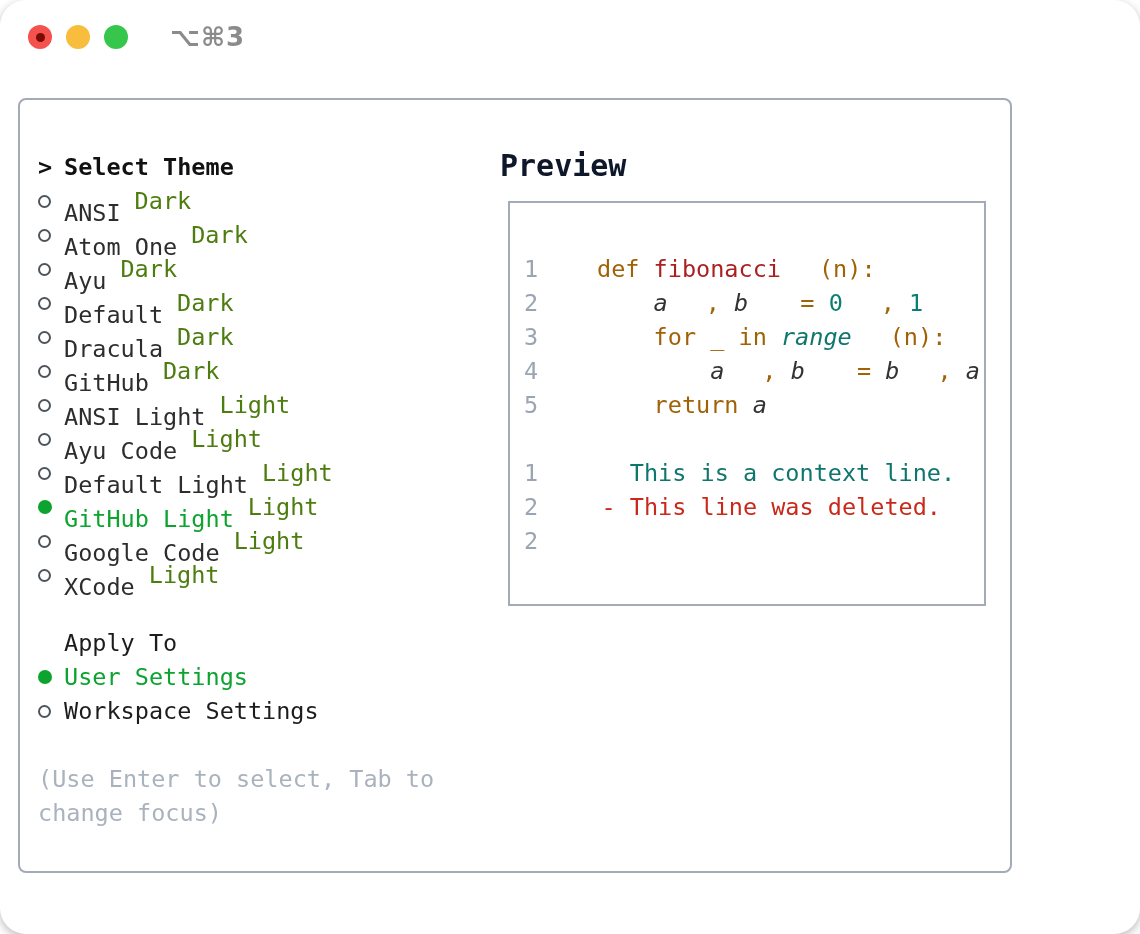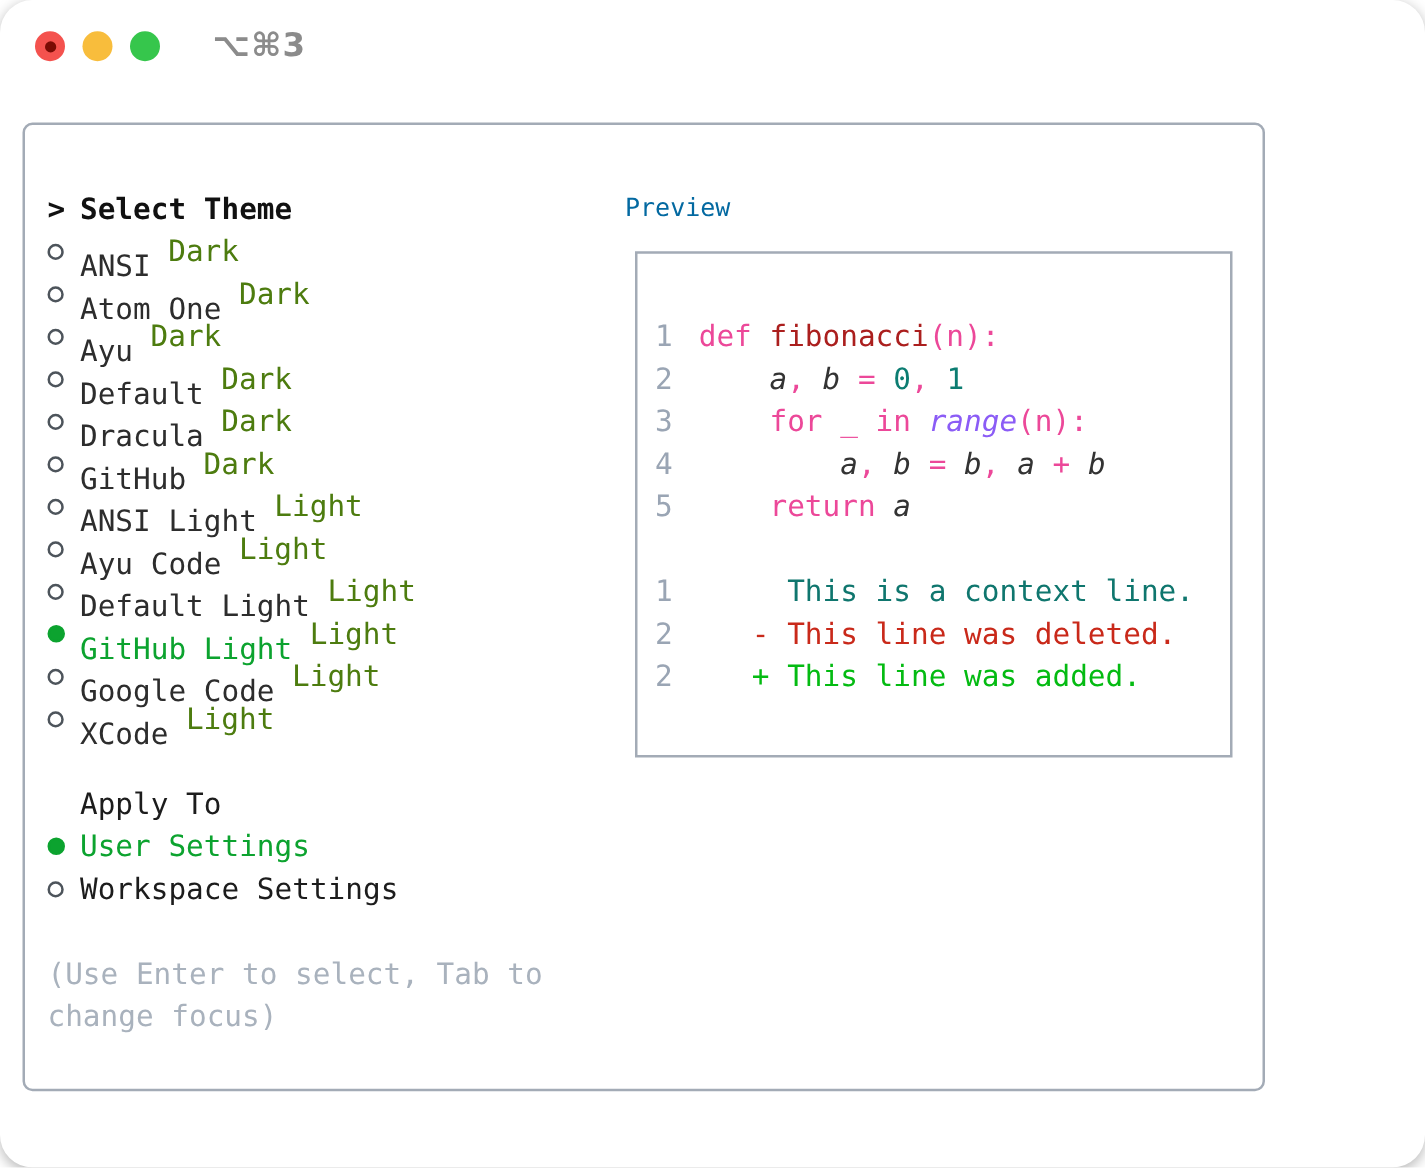--- a/index.html
+++ b/index.html
@@ -43,34 +43,34 @@
   .t-name { color:#2d2d2d;margin-top:24px; }
   .t-name.sel { color:#0ca32f; }
   .t-var { color:#4d7c0f; margin-left:14px; }
   .apply-label { color:#1c1c1c; }
   .apply-label.sel { color:#0ca32f; }
   .help { color:#a9b2bd; }
 
   
   .preview-title {
     position:absolute; left:480px; top:49px; height:34px; line-height:34px;
-    font-size:20px; font-weight:normal; color:#0369a1;
+    font-size:30px; font-weight:bold; color:#0f172a;
   }
   .code-box {
     position:absolute; left:488px; top:101px; width:478px; height:405px;
     border:2px solid #a3abb6; background:#ffffff;
     padding:15px 0 0 14px; overflow:hidden;
   }
   .cl { height:34px; line-height:34px; display:flex; white-space:pre; font-size:23.5px; }
   .cl .ln { width:15px; flex:none; color:#9aa5b4; margin-right:20px; }
-  .sg-plain { color:#ec4899; }
+  .sg-plain { color:#a16207;margin-left:38px; }
   .sg-fn    { color:#ab1f1e; }
   .sg-var   { color:#333333; font-style:italic; }
   .sg-lit   { color:#0c7d72; }
-  .sg-call  { color:#8b5cf6; font-style:italic; }
+  .sg-call  { color:#0f766e; font-style:italic; }
   .sg-ctx   { color:#0f766e; }
   .sg-del   { color:#c9291a;text-align:center; }
   .sg-add   { color:#04bb12; }
 </style>
 </head>
 <body>
 
 <div class="window">
 
   <div class="titlebar">
@@ -132,17 +132,17 @@
     <div class="code-box">
         <div class="cl"><span class="ln"></span><span class="code"></span></div>
         <div class="cl"><span class="ln">1</span><span class="code"><span class="sg-plain">def </span><span class="sg-fn">fibonacci</span><span class="sg-plain">(n):</span></span></div>
         <div class="cl"><span class="ln">2</span><span class="code"><span class="sg-plain">    </span><span class="sg-var">a</span><span class="sg-plain">, </span><span class="sg-var">b</span><span class="sg-plain"> = </span><span class="sg-lit">0</span><span class="sg-plain">, </span><span class="sg-lit">1</span></span></div>
         <div class="cl"><span class="ln">3</span><span class="code"><span class="sg-plain">    for _ in </span><span class="sg-call">range</span><span class="sg-plain">(n):</span></span></div>
         <div class="cl"><span class="ln">4</span><span class="code"><span class="sg-plain">        </span><span class="sg-var">a</span><span class="sg-plain">, </span><span class="sg-var">b</span><span class="sg-plain"> = </span><span class="sg-var">b</span><span class="sg-plain">, </span><span class="sg-var">a</span><span class="sg-plain"> + </span><span class="sg-var">b</span></span></div>
         <div class="cl"><span class="ln">5</span><span class="code"><span class="sg-plain">    return </span><span class="sg-var">a</span></span></div>
         <div class="cl"><span class="ln"></span><span class="code"></span></div>
         <div class="cl"><span class="ln">1</span><span class="code"><span class="sg-ctx">     This is a context line.</span></span></div>
         <div class="cl"><span class="ln">2</span><span class="code"><span class="sg-del">   - This line was deleted.</span></span></div>
-        <div class="cl"><span class="ln">2</span><span class="code"><span class="sg-add">   + This line was added.</span></span></div>
+        <div class="cl"><span class="ln">2</span></div>
       </div>
 
   </div>
 </div>
 
 </body></html>

